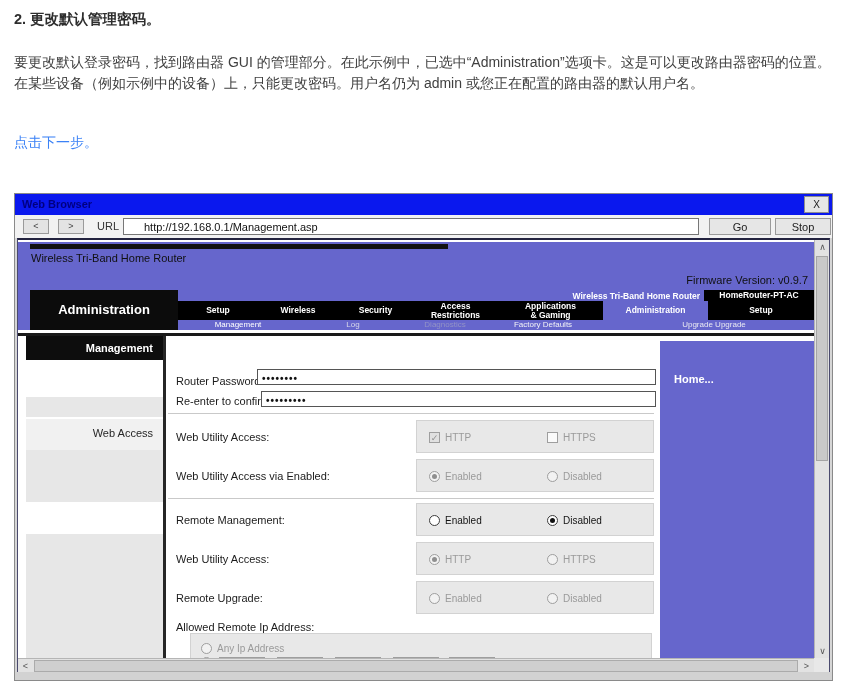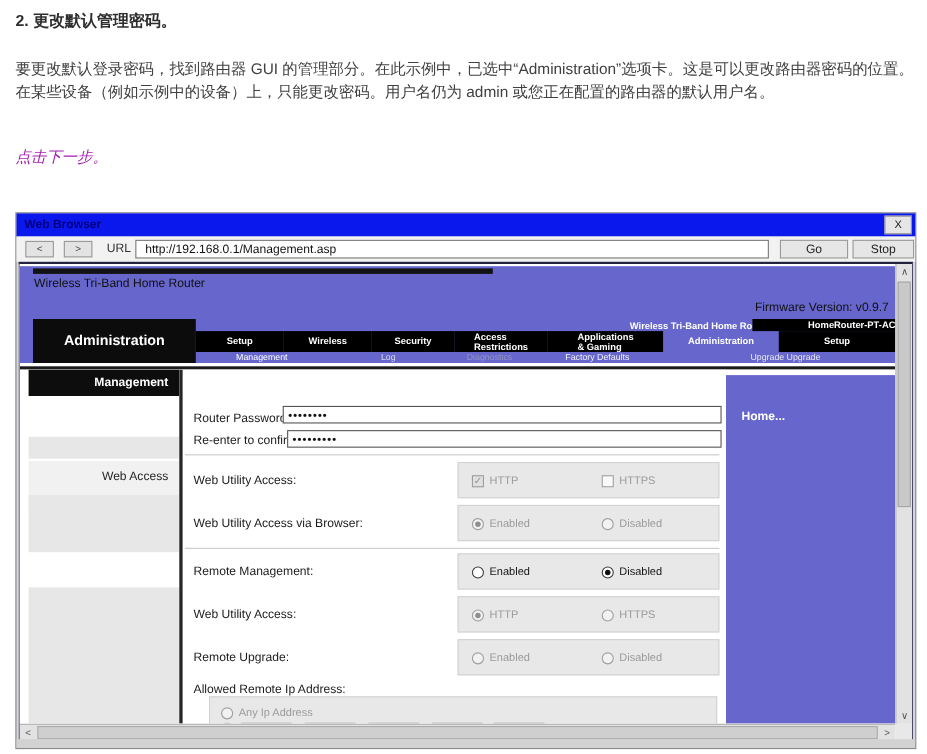--- a/index.html
+++ b/index.html
@@ -2,31 +2,31 @@
 <html><head>
 <meta charset="utf-8">
 <style>
   * { box-sizing: border-box; margin: 0; padding: 0; }
   body { background: #fff; font-family: "Liberation Sans", "DejaVu Sans", sans-serif; }
   .canvas { position: relative; width: 843px; height: 685px; background: #fff; overflow: hidden; }
 
   
   .doc-heading { position: absolute; left: 14px; top: 10px; font-size: 14.5px; font-weight: bold; color: #2e2e2e; }
   .doc-para { position: absolute; left: 14px; top: 52px; width: 818px; font-size: 14px; line-height: 20.5px; color: #404040; }
-  .doc-next { position: absolute; left: 14px; top: 134px; font-size: 14px; color: #a21caf; font-style: italic; }
+  .doc-next { position: absolute; left: 14px; top: 134px; font-size: 14px; color: #3b82f6; }
 
   
   .window { position: absolute; left: 14px; top: 193px; width: 819px; height: 488px; background: #d6d6d6; border: 1px solid #8a8a8a; }
   .titlebar { position: absolute; left: 0; top: 0; width: 100%; height: 21px; background: #0a18ee; }
   .titlebar .wtitle { position: absolute; left: 7px; top: 4px; font-size: 11px; font-weight: bold; color: #000080; }
   .closebtn { position: absolute; right: 3px; top: 2px; width: 25px; height: 17px; background: #e6e6e6; border: 1px solid #8f8f8f; font-size: 10px; color: #222; text-align: center; line-height: 15px; font-family: inherit; }
   .toolbar { position: absolute; left: 0; top: 21px; width: 100%; height: 23px; background: #f2f2f2; }
   .navbtn { position: absolute; top: 4px; width: 26px; height: 15px; background: #e3e3e3; border: 1px solid #9a9a9a; font-size: 9px; color: #444; text-align: center; line-height: 13px; font-family: inherit; }
   .urllabel { position: absolute; left: 82px; top: 5px; font-size: 11px; color: #333; }
-  .urlinput { position: absolute; left: 108px; top: 3px; width: 576px; height: 17px; border: 1px solid #777; background: #fff; font-size: 11px; color: #111; padding-left: 8px; font-family: inherit; }
+  .urlinput { position: absolute; left: 108px; top: 3px; width: 576px; height: 17px; border: 1px solid #777; background: #fff; font-size: 11px; color: #111; padding-left: 20px; font-family: inherit; }
   .gobtn, .stopbtn { position: absolute; top: 3px; height: 17px; background: #e6e6e6; border: 1px solid #9a9a9a; font-size: 11px; color: #222; text-align: center; font-family: inherit; }
   .gobtn { left: 694px; width: 62px; }
   .stopbtn { left: 760px; width: 56px; }
 
   
   .viewport { position: absolute; left: 2px; top: 44px; width: 813px; height: 436px; background: #fff; border: 1px solid #4a4a6e; border-top: 2px solid #23233f; }
   .vscroll { position: absolute; right: 0; top: 0; bottom: 15px; width: 15px; background: #e2e2e2; border-left: 1px solid #b5b5b5; }
   .hscroll { position: absolute; left: 0; right: 15px; bottom: 0; height: 15px; background: #e2e2e2; border-top: 1px solid #b5b5b5; }
   .corner { position: absolute; right: 0; bottom: 0; width: 15px; height: 15px; background: #e8e8e8; }
   .sarrow { position: absolute; font-size: 9px; color: #555; text-align: center; width: 15px; height: 14px; line-height: 14px; }
@@ -38,23 +38,23 @@
   .page { position: absolute; left: 0; top: 0; right: 15px; bottom: 15px; background: #fff; overflow: hidden; }
   .purpletop { position: absolute; left: 0; top: 2px; right: 0; height: 88px; background: #6666cc; }
   .blackstrip { position: absolute; left: 12px; top: 2px; width: 418px; height: 5px; background: #121212; }
   .brand { position: absolute; left: 13px; top: 10px; font-size: 11px; color: #101010; }
   .firmware { position: absolute; right: 6px; top: 32px; font-size: 11px; color: #101010; }
   .tabrow { position: absolute; left: 0; top: 48px; right: 0; height: 40px; }
   .adminbox { position: absolute; left: 12px; top: 0; width: 148px; height: 40px; background: #0c0c0c; color: #fff; font-weight: bold; font-size: 13px; text-align: center; line-height: 40px; }
   .tabright { position: absolute; left: 160px; top: 0; right: 0; height: 40px; }
   .rowA { position: relative; height: 11px; }
   .brandsmall { position: absolute; right: 114px; top: 1px; font-size: 8.5px; font-weight: bold; color: #fff; white-space: nowrap; }
-  .devicebox { position: absolute; right: 0; top: 0; width: 130px; height: 11px; background: #000; color: #fff; font-size: 8.5px; font-weight: bold; text-align: right; line-height: 11px; margin-left: 32px; }
+  .devicebox { position: absolute; right: 0; top: 0; width: 110px; height: 11px; background: #000; color: #fff; font-size: 8.5px; font-weight: bold; text-align: center; line-height: 11px; margin-left: 32px; }
   .rowB { display: flex; height: 19px; }
-  .tab { background: #000; color: #fff; font-size: 8.5px; font-weight: bold; white-space: pre-line; line-height: 1.05; display: flex; align-items: center; justify-content: center; }
+  .tab { background: #000; color: #fff; font-size: 8.5px; font-weight: bold; text-align: center; white-space: pre-line; line-height: 1.05; display: flex; align-items: center; justify-content: center; }
   .tab.sel { background: #6666cc; }
   .rowC { position: relative; height: 10px; }
   .subtab { position: absolute; top: 0; transform: translateX(-50%); font-size: 8px; white-space: nowrap; }
 
   .blackline { position: absolute; left: 0; top: 93px; right: 0; height: 3px; background: #1a1a1a; }
 
   
   .main { position: absolute; left: 0; top: 96px; right: 0; bottom: 0; background: #fff; overflow: hidden; }
   .sideitem { position: absolute; left: 8px; width: 137px; font-size: 11px; color: #262626; text-align: right; padding-right: 10px; background: #f1f1f1; }
   .sideitem.selblack { background: #0d0d0d; color: #fff; font-weight: bold; }
@@ -168,21 +168,21 @@
               <span class="opt" style="left:12px">
                 <span class="cb chk"></span>
                 <span class="optxt">HTTP</span>
               </span>
               <span class="opt" style="left:130px">
                 <span class="cb"></span>
                 <span class="optxt">HTTPS</span>
               </span>
             </div>
 
-            <div class="rowlabel" style="top:134px">Web Utility Access via Browser:</div>
+            <div class="rowlabel" style="top:134px">Web Utility Access via Enabled:</div>
             <div class="optbox" style="top:123px">
               <span class="opt" style="left:12px">
                 <span class="rb sel"></span>
                 <span class="optxt">Enabled</span>
               </span>
               <span class="opt" style="left:130px">
                 <span class="rb"></span>
                 <span class="optxt">Disabled</span>
               </span>
             </div>

